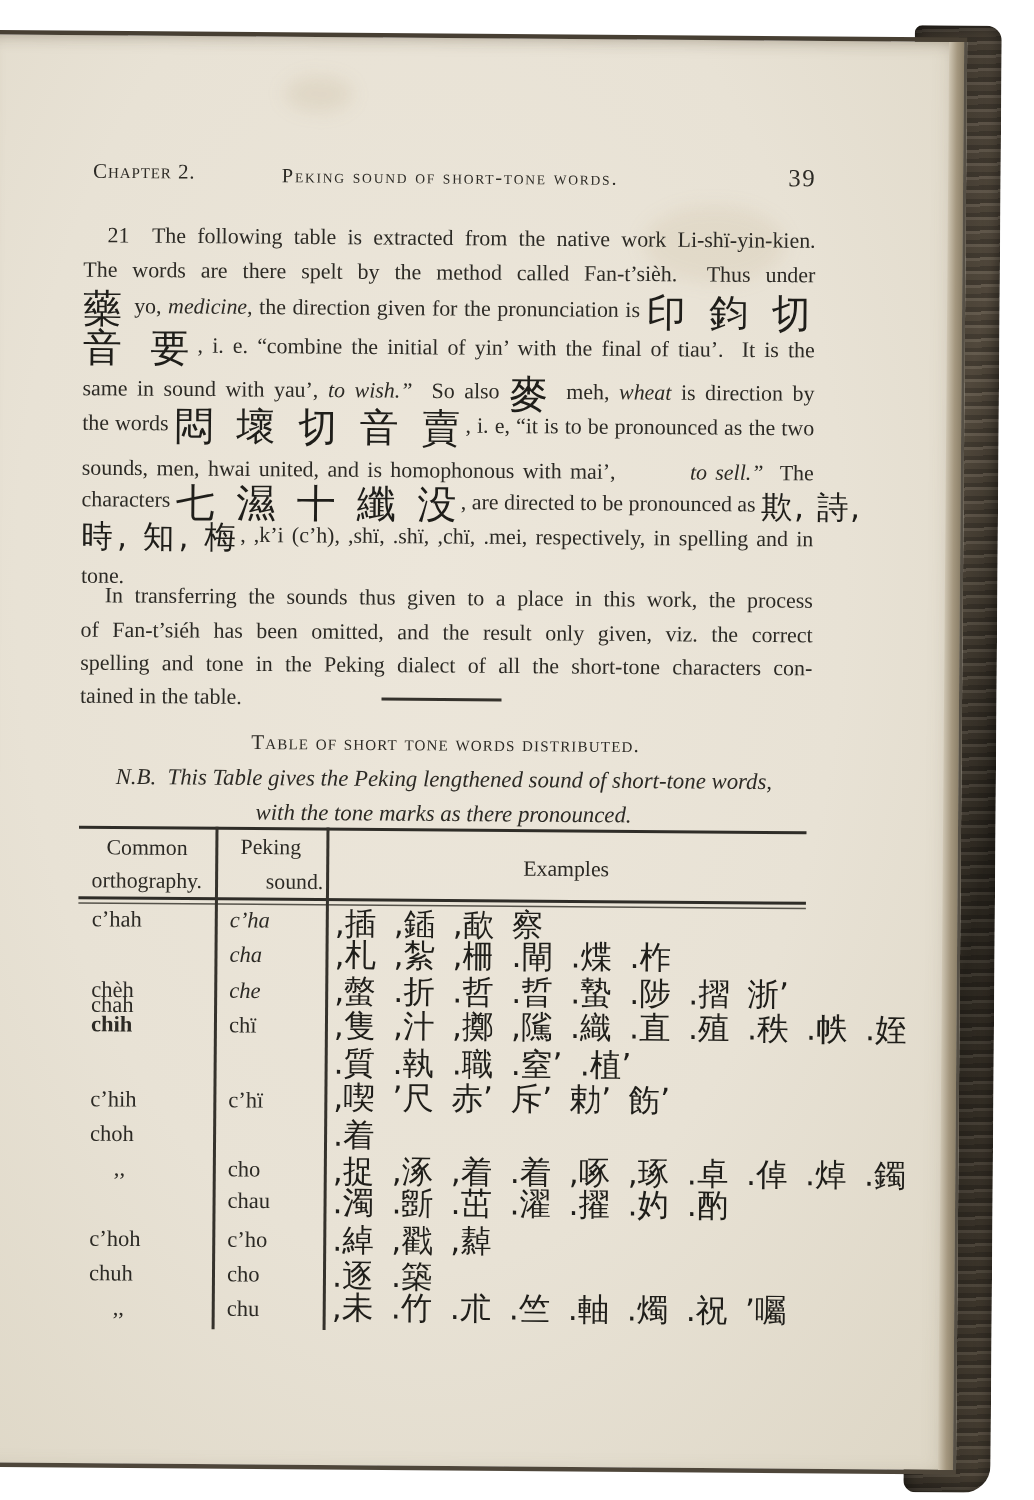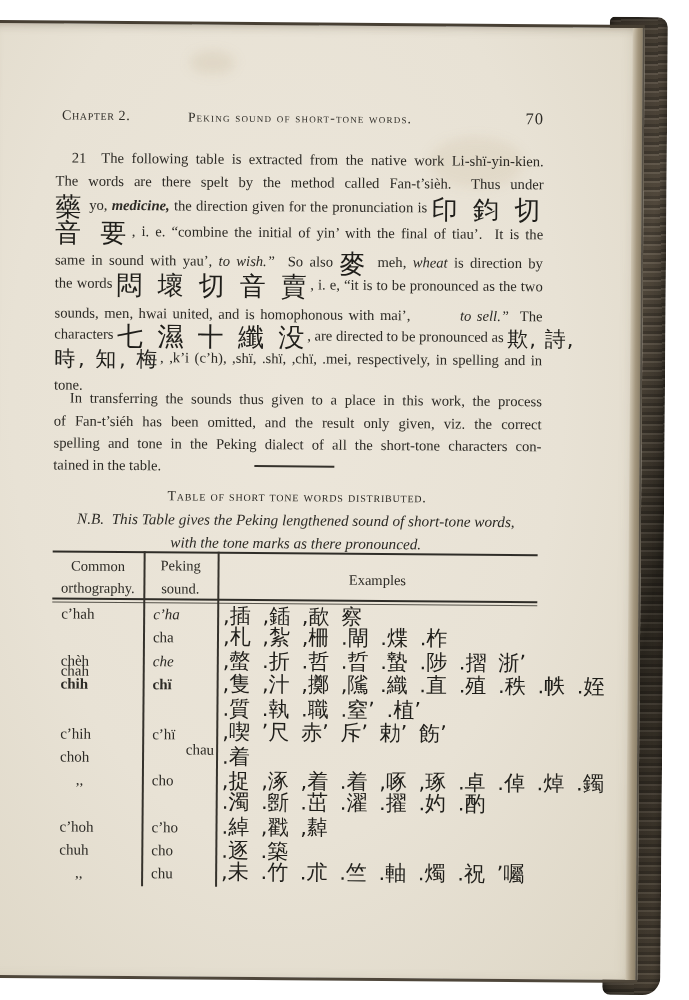--- a/index.html
+++ b/index.html
@@ -74,32 +74,32 @@
   
   .t-rule-top{position:absolute;left:57px;top:527px;width:485px;height:2px;background:#2f2d28;}
   .t-sep1{position:absolute;left:57px;top:574px;width:485px;height:2px;background:#2f2d28;}
   .t-sep2{position:absolute;left:57px;top:578px;width:485px;height:1px;background:#55524a;}
   .t-v1{position:absolute;left:148px;top:527px;width:2px;height:335px;background:#35322c;}
   .t-v2{position:absolute;left:222px;top:527px;width:1.5px;height:335px;background:#35322c;}
   .th{position:absolute;font-size:14.5px;text-align:center;}
   .th.c1a{left:57px;width:91px;top:534px;}
   .th.c1b{left:57px;width:91px;top:556px;}
   .th.c2a{left:148px;width:74px;top:533px;}
-  .th.c2b{left:148px;width:74px;top:556px;}
+  .th.c2b{left:164px;width:74px;top:556px;}
   .th.c3{left:222px;width:320px;top:546px;}
 
   .c1,.c2{position:absolute;font-size:15px;line-height:18px;}
   .c1{left:66px;width:78px;}
   .c2{left:158px;width:62px;}
   #col1 .c1:nth-child(1){top:581px;}  #col2 .c2:nth-child(1){top:581px;font-style:italic;}
-  #col1 .c1:nth-child(2){top:604px;margin-top:34px;}  #col2 .c2:nth-child(2){top:604px;}
+  #col1 .c1:nth-child(2){top:604px;margin-top:34px;}  #col2 .c2:nth-child(2){top:604px;font-style:italic;}
   #col1 .c1:nth-child(3){top:628px;}  #col2 .c2:nth-child(3){top:628px;font-style:italic;}
-  #col1 .c1:nth-child(4){top:651px;font-weight:bold;}  #col2 .c2:nth-child(4){top:651px;font-weight:bold;}
+  #col1 .c1:nth-child(4){top:651px;font-weight:bold;}  #col2 .c2:nth-child(4){top:651px;}
   #col1 .c1:nth-child(5){top:701px;}  #col2 .c2:nth-child(5){top:701px;}
-  #col1 .c1:nth-child(6){top:724px;}  #col2 .c2:nth-child(6){top:716px;text-align:right;}
+  #col1 .c1:nth-child(6){top:724px;}  #col2 .c2:nth-child(6){top:768px;}
   #col1 .c1:nth-child(7){top:747px;padding-left:16px;}  #col2 .c2:nth-child(7){top:747px;}
   #col1 .c1:nth-child(8){top:794px;}  #col2 .c2:nth-child(8){top:794px;}
   #col1 .c1:nth-child(9){top:817px;}  #col2 .c2:nth-child(9){top:817px;}
   #col1 .c1:nth-child(10){top:840px;padding-left:16px;}  #col2 .c2:nth-child(10){top:840px;}
 
   .exl{
     position:absolute;left:228px;width:315px;
     font-family:"DejaVu Sans",sans-serif;font-size:21px;line-height:22px;
     letter-spacing:0;word-spacing:5px;white-space:nowrap;color:#1f1e1a;
   }
@@ -122,26 +122,26 @@
 <div class="book">
   <div class="cover"></div>
   <div class="page">
     <div class="fore-edge"></div>
 
     <div class="stain s1"></div>
     <div class="stain s2"></div>
 
     <div class="hdr-chapter">Chapter 2.</div>
     <div class="hdr-title">Peking sound of short-tone words.</div>
-    <div class="hdr-num">70</div>
+    <div class="hdr-num">39</div>
 
     <div id="para1">
         <div class="jline"><span class="seg-r">21&nbsp;&nbsp;The following table is extracted from the native work Li-shï-yin-kien.</span></div>
         <div class="jline"><span class="seg-r">The words are there spelt by the method called Fan-t’sièh.&nbsp; Thus under</span></div>
-        <div class="jline"><span class="seg-z">藥</span><span class="seg-r"> yo, </span><span class="seg-i" style="font-style: italic; font-weight: bold;">medicine,</span><span class="seg-r"> the direction given for the pronunciation is </span><span class="seg-z">印 鈞 切</span></div>
+        <div class="jline"><span class="seg-z">藥</span><span class="seg-r"> yo, </span><span class="seg-i" style="font-style: italic;">medicine,</span><span class="seg-r"> the direction given for the pronunciation is </span><span class="seg-z">印 鈞 切</span></div>
         <div class="jline"><span class="seg-z">音 要</span><span class="seg-r">, i. e. “combine the initial of yin’ with the final of tiau’.&nbsp; It is the</span></div>
         <div class="jline"><span class="seg-r">same in sound with yau’, </span><span class="seg-i" style="font-style: italic;">to wish.”</span><span class="seg-r">&nbsp; So also </span><span class="seg-z">麥</span><span class="seg-r"> meh, </span><span class="seg-i" style="font-style: italic;">wheat</span><span class="seg-r"> is direction by</span></div>
         <div class="jline"><span class="seg-r">the words </span><span class="seg-z">悶 壞 切 音 賣</span><span class="seg-r">, i. e, “it is to be pronounced as the two</span></div>
         <div class="jline"><span class="seg-r">sounds, men, hwai united, and is homophonous with mai’, </span><span class="seg-i" style="font-style: italic; margin-left: 44px;">to sell.”</span><span class="seg-r">&nbsp; The</span></div>
         <div class="jline"><span class="seg-r">characters </span><span class="seg-z">七 濕 十 纖 没</span><span class="seg-r">, are directed to be pronounced as </span><span class="seg-m">欺, 詩,</span></div>
         <div class="jline"><span class="seg-m">時, 知, 梅</span><span class="seg-r">, ,k’i (c’h), ,shï, .shï, ,chï, .mei, respectively, in spelling and in</span></div>
         <div class="jline"><span class="seg-r">tone.</span></div>
       </div>
     <div id="para2">
         <div class="jline"><span class="seg-r">In transferring the sounds thus given to a place in this work, the process</span></div>

